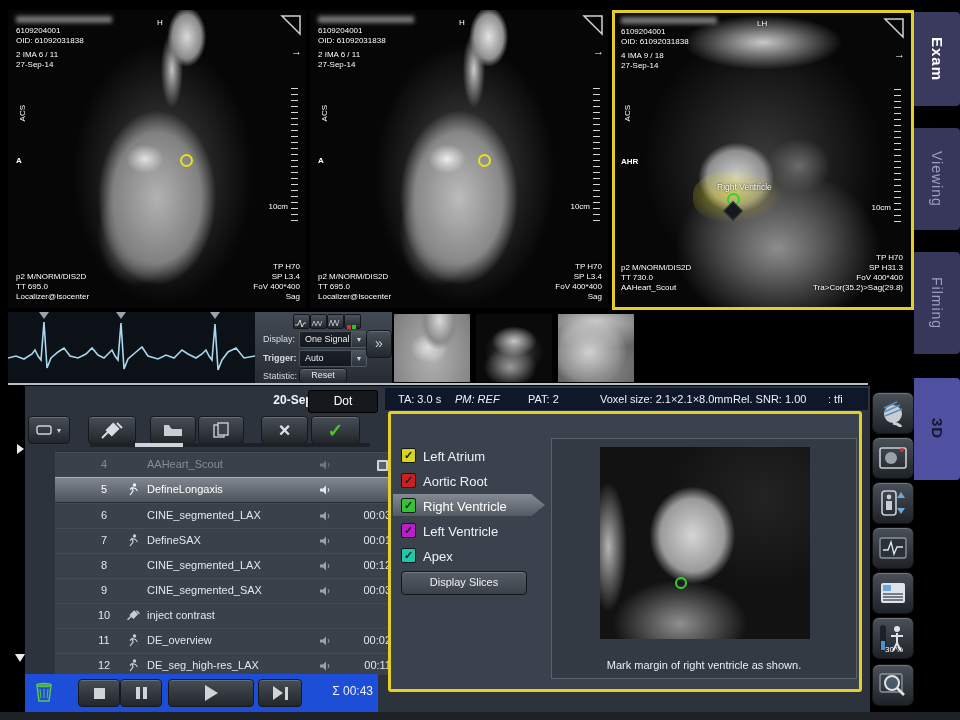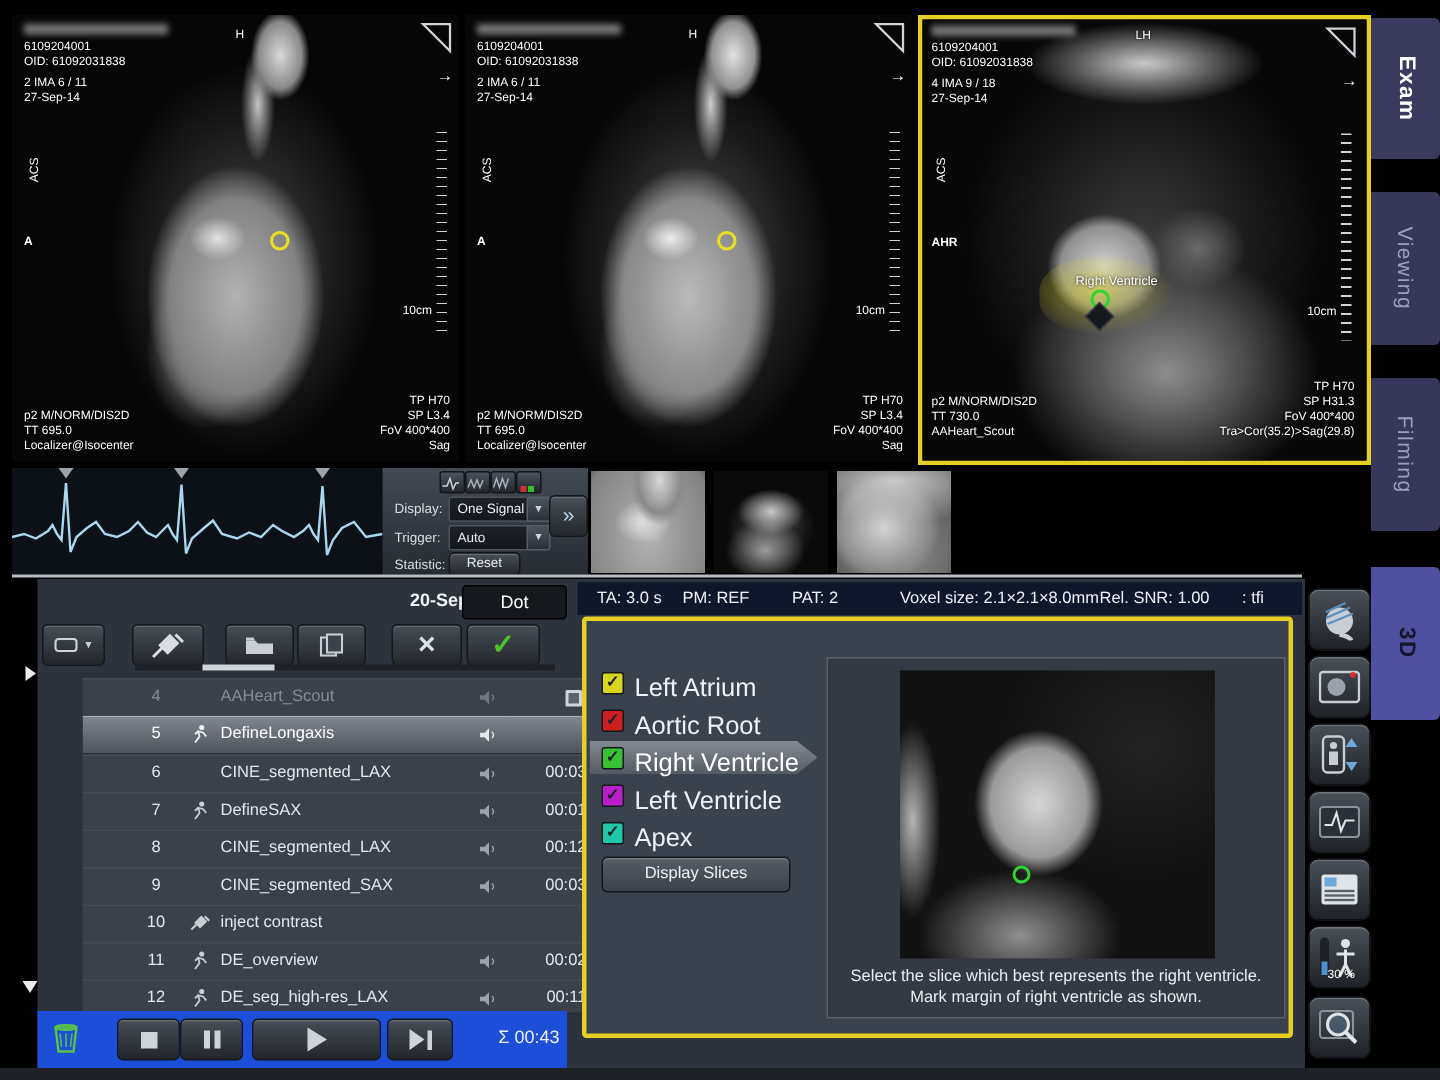--- a/index.html
+++ b/index.html
@@ -54,21 +54,21 @@
   .tool-btn{position:absolute;top:416px;height:26px;background:linear-gradient(#474e56,#22262b);
         border:1px solid #15181c;border-radius:4px;box-shadow:inset 0 1px 0 rgba(255,255,255,.2);
         display:flex;align-items:center;justify-content:center;}
   .trans-btn{position:absolute;height:26px;background:linear-gradient(#474e56,#22262b);border:1px solid #15181c;
         border-radius:4px;display:flex;align-items:center;justify-content:center;box-shadow:inset 0 1px 0 rgba(255,255,255,.18);}
   
   #dialog{position:absolute;left:388px;top:411px;width:474px;height:281px;background:#3a424d;
         border:3px solid #e6cf25;border-radius:3px;box-sizing:border-box;}
   .chk{position:absolute;width:13px;height:13px;border:1px solid #14171a;border-radius:2px;
        font-size:11px;line-height:12px;text-align:center;color:#1c2126;font-weight:bold;}
-  .ditem-lab{position:absolute;font-size:17px;color:#eef2f6;}
+  .ditem-lab{position:absolute;font-size:13px;color:#eef2f6;}
   .dialog-img{position:absolute;left:210px;top:8px;width:210px;height:192px;background:
     radial-gradient(ellipse 58px 66px at 44% 46%, #d6d6d6, #9a9a9a 55%, transparent 74%),
     radial-gradient(ellipse 20px 16px at 50% 34%, #4a4a4a, transparent 72%),
     radial-gradient(ellipse 86px 56px at 38% 92%, #8f8f8f, transparent 78%),
     radial-gradient(ellipse 26px 90px at 4% 52%, #b5b5b5, transparent 72%),
     radial-gradient(ellipse 120px 110px at 78% 26%, #232323, transparent 82%),
     #121212;}
   
   .vtab{position:absolute;left:914px;width:46px;writing-mode:vertical-rl;text-align:center;
         border-radius:0 4px 4px 0;letter-spacing:1px;}
@@ -181,21 +181,21 @@
     <div class="mini-btn" style="left:55px;top:2px;"><svg width="13" height="11">
           <polyline points="1,8 3,3 5,8 7,3 9,8 11,3" fill="none" stroke="#aab2bb" stroke-width="1"></polyline>
         </svg></div>
     <div class="mini-btn" style="left:72px;top:2px;"><svg width="13" height="11">
           <polyline points="1,8 3,2 5,8 7,2 9,8 11,2" fill="none" stroke="#aab2bb" stroke-width="1"></polyline>
         </svg></div>
     <div class="mini-btn" style="left:89px;top:2px;"><span style="display:inline-block;width:4px;height:4px;background:#d03030;margin:3px 1px 0 2px;"></span><span style="display:inline-block;width:4px;height:4px;background:#30c030;margin:3px 0 0 0;"></span></div>
     <div class="ctl-lab" style="left:8px;top:22px;">Display:</div>
     <div class="dd" style="left:44px;top:19px;width:48px;">One Signal</div>
     <div class="ddarr" style="left:96px;top:19px;">▼</div>
-    <div class="ctl-lab" style="left:8px;top:41px;">Trigger:</div>
+    <div class="ctl-lab" style="left:8px;top:41px;font-weight:bold;">Trigger:</div>
     <div class="dd" style="left:44px;top:38px;width:48px;">Auto</div>
     <div class="ddarr" style="left:96px;top:38px;">▼</div>
     <div class="ctl-lab" style="left:8px;top:59px;">Statistic:</div>
     <div class="btn abs" style="left:44px;top:56px;width:46px;height:14px;font-size:9px;color:#e8edf2;text-align:center;line-height:13px;">Reset</div>
   </div>
   <div class="btn abs" style="left:366px;top:330px;width:24px;height:26px;color:#bcd4e8;font-size:14px;text-align:center;line-height:24px;">»</div>
 
   <div class="abs mri-sag" style="left:394px;top:314px;width:76px;height:68px;"></div>
   <div class="abs" style="left:476px;top:314px;width:76px;height:68px;background:
       radial-gradient(ellipse 30px 20px at 50% 40%, #c8c8c8, transparent 75%),
@@ -371,21 +371,21 @@
         </div>
       <div class="trans-btn" style="left:233px;top:5px;width:42px;">
           <span style="width:0;height:0;border-left:10px solid #cfd4d9;border-top:7px solid transparent;border-bottom:7px solid transparent;display:inline-block;"></span>
           <span style="width:3px;height:13px;background:#cfd4d9;display:inline-block;margin-left:2px;"></span>
         </div>
       <div class="abs" style="left:280px;top:10px;width:68px;text-align:right;font-size:12px;color:#eef2f6;">Σ 00:43</div>
     </div>
 
     <div class="abs" style="left:360px;top:2px;width:483px;height:22px;background:#0f172a;font-size:11px;color:#eef2f6;">
       <span class="abs" style="left:13px;top:5px;">TA: 3.0 s</span>
-      <span class="abs" style="left:70px;top:5px;">PM: REF</span>
+      <span class="abs" style="left:70px;top:5px;font-style:italic;">PM: REF</span>
       <span class="abs" style="left:143px;top:5px;">PAT: 2</span>
       <span class="abs" style="left:215px;top:5px;">Voxel size: 2.1×2.1×8.0mm</span>
       <span class="abs" style="left:348px;top:5px;">Rel. SNR: 1.00</span>
       <span class="abs" style="left:443px;top:5px;">: tfi</span>
     </div>
   </div>
 
   <div id="dialog">
 
     <div class="abs" style="left:2px;top:80px;width:152px;height:22px;background:linear-gradient(#858b94,#545a62);clip-path:polygon(0 0,91% 0,100% 50%,91% 100%,0 100%);"></div>
@@ -404,21 +404,20 @@
 
     <div class="chk" style="left: 10px; top: 134px; background: rgb(31, 200, 168);"><span>✓</span></div>
     <div class="ditem-lab" style="left:32px;top:135px;">Apex</div>
 
     <div class="abs btn" style="left:10px;top:157px;width:124px;height:22px;font-size:11px;color:#eef2f6;text-align:center;line-height:21px;background:linear-gradient(#565d66,#3a4149);">Display Slices</div>
 
     <div class="abs" style="left:160px;top:24px;width:304px;height:239px;background:#333a43;border:1px solid #59626c;">
       <div class="dialog-img" style="left:48px;top:8px;">
         <div class="ring" style="left:75px;top:130px;width:8px;height:8px;border:2px solid #2fd42f;"></div>
       </div>
-      <div class="abs" style="left:0;top:206px;width:100%;text-align:center;font-size:11px;color:#e8edf2;">Select the slice which best represents the right ventricle.</div>
       <div class="abs" style="left:0;top:220px;width:100%;text-align:center;font-size:11px;color:#e8edf2;">Mark margin of right ventricle as shown.</div>
     </div>
   </div>
 
   <div class="vtab" style="top:12px;height:94px;background:#3a3a5e;color:#ffffff;font-size:15px;font-weight:bold;line-height:46px;">Exam</div>
   <div class="vtab" style="top:128px;height:102px;background:#37375c;color:#9e9ec4;font-size:14px;line-height:46px;">Viewing</div>
   <div class="vtab" style="top:252px;height:102px;background:#37375c;color:#9e9ec4;font-size:14px;line-height:46px;">Filming</div>
   <div class="vtab" style="top:378px;height:102px;background:#5050a0;color:#16162e;font-size:15px;font-weight:bold;line-height:46px;">3D</div>
 
   <div class="side-btn" style="top:392px;">

